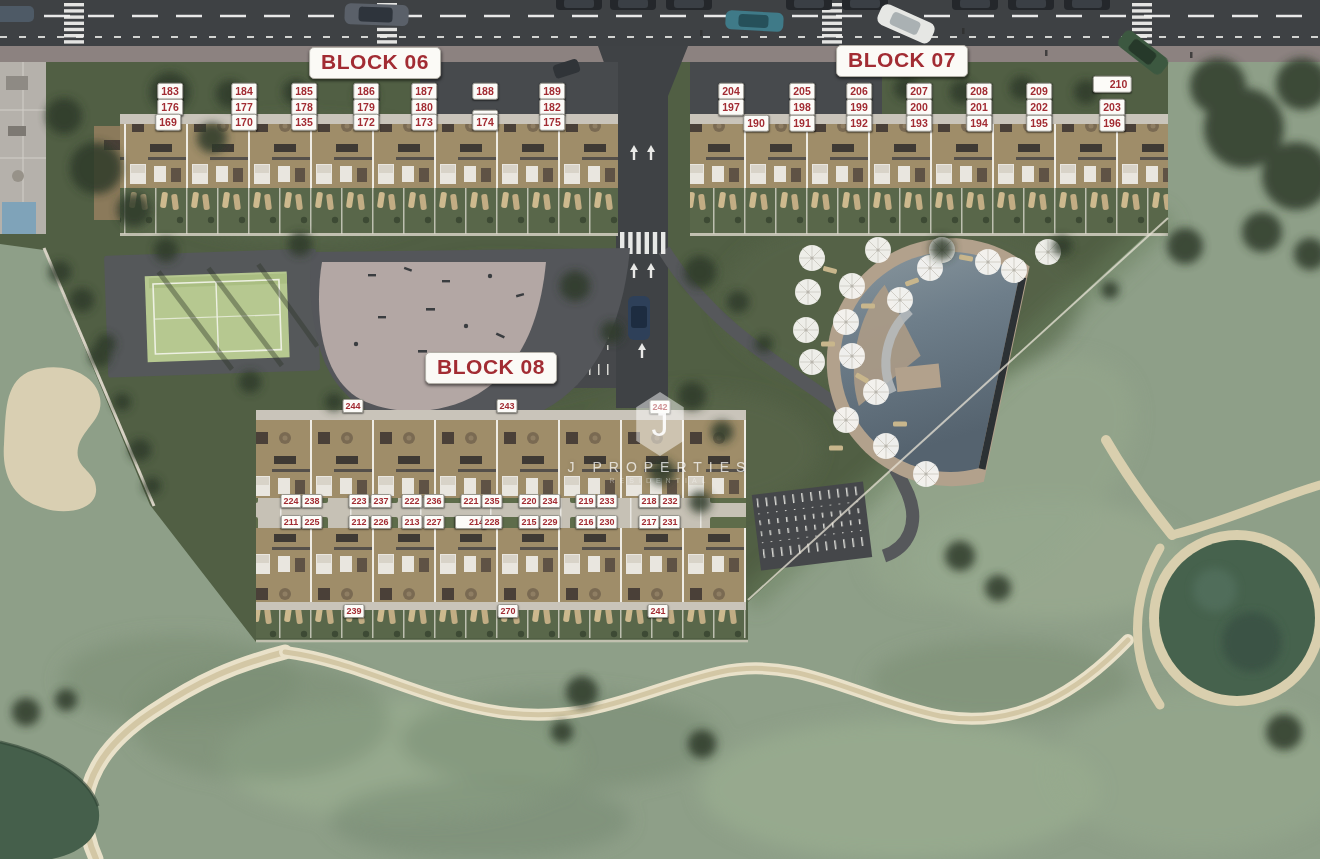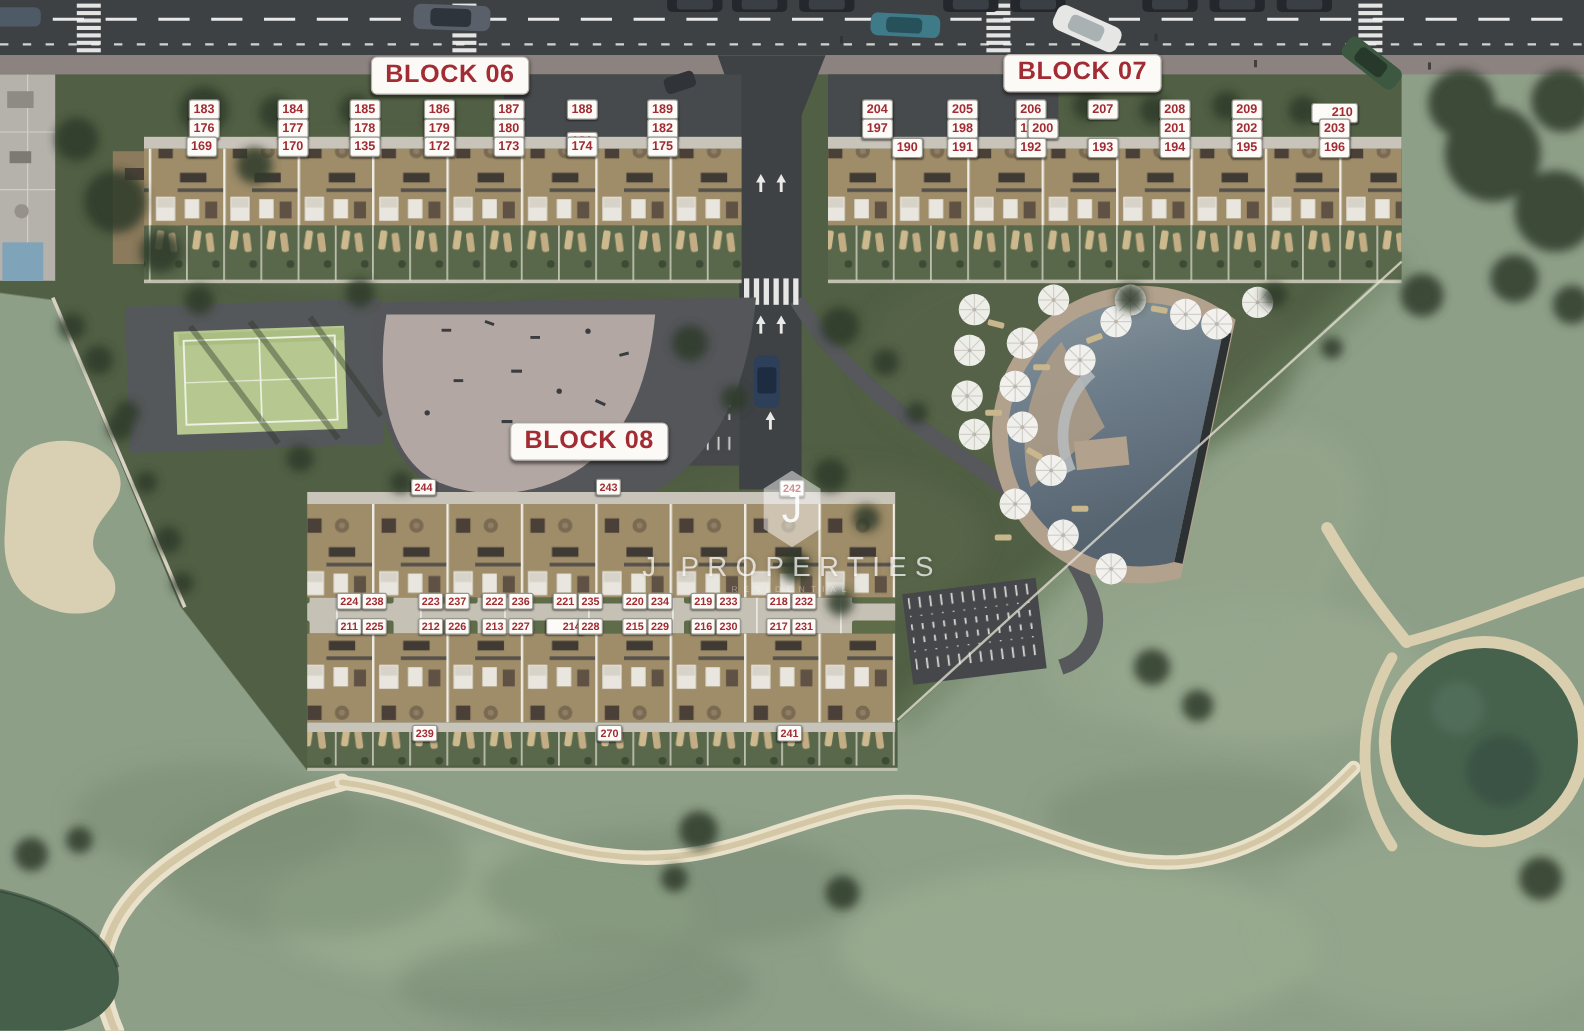--- a/index.html
+++ b/index.html
@@ -11,21 +11,21 @@
     line-height:1;white-space:nowrap;cursor:pointer;}
   .unit-label.b6,.unit-label.b7{font-size:10.5px;padding:2px 3px;}
   .unit-label.b8{font-size:9px;padding:1.5px 2px;border-radius:2px;}
   .block-label{position:absolute;transform:translate(-50%,-50%);font-size:21px;font-weight:bold;letter-spacing:.5px;
     color:var(--label-red,#a22c33);background:#fbfaf6;padding:2px 11px 4px;border-radius:5px;border:1px solid #b3b0a8;
     box-shadow:0 2px 3px rgba(0,0,0,.5);white-space:nowrap;z-index:6;}
   .watermark{position:absolute;left:660px;top:392px;transform:translateX(-50%);text-align:center;z-index:7;pointer-events:none;}
   .shield{width:54px;height:64px;margin:0 auto;background:rgba(255,255,255,.48);
     clip-path:polygon(50% 0,94% 24%,94% 76%,50% 100%,6% 76%,6% 24%);
     display:flex;align-items:center;justify-content:center;font-size:34px;font-weight:200;color:rgba(255,255,255,.9);}
-  .wm-brand{margin-top:3px;font-size:23px;letter-spacing:7px;color:rgba(255,255,255,.72);text-shadow:0 0 4px rgba(0,0,0,.18);}
+  .wm-brand{margin-top:3px;font-size:14px;letter-spacing:7px;color:rgba(255,255,255,.72);text-shadow:0 0 4px rgba(0,0,0,.18);}
   .wm-sub{margin-top:2px;font-size:7px;letter-spacing:5px;color:rgba(255,255,255,.38);}
 </style>
 </head>
 <body>
 
 <div class="stage">
 
 <svg class="bg" width="1320" height="859" viewBox="0 0 1320 859">
   <defs>
     <filter id="b4" x="-50%" y="-50%" width="200%" height="200%">
@@ -429,25 +429,25 @@
       <div class="unit-label b6" style="left: 366px; top: 122px;">172</div>
       <div class="unit-label b6" style="left: 424px; top: 122px;">173</div>
       <div class="unit-label b6" style="left: 485px; top: 122px;">174</div>
       <div class="unit-label b6" style="left: 552px; top: 122px;">175</div>
       <div class="unit-label b7" style="left: 731px; top: 91px;">204</div>
       <div class="unit-label b7" style="left: 802px; top: 91px;">205</div>
       <div class="unit-label b7" style="left: 859px; top: 91px;">206</div>
       <div class="unit-label b7" style="left: 919px; top: 91px;">207</div>
       <div class="unit-label b7" style="left: 979px; top: 91px;">208</div>
       <div class="unit-label b7" style="left: 1039px; top: 91px;">209</div>
-      <div class="unit-label b7" style="left: 1112px; top: 94px; padding-left: 16px;">210</div>
+      <div class="unit-label b7" style="left: 1112px; top: 84px; padding-left: 16px;">210</div>
       <div class="unit-label b7" style="left: 731px; top: 107px;">197</div>
       <div class="unit-label b7" style="left: 802px; top: 107px;">198</div>
       <div class="unit-label b7" style="left: 859px; top: 107px;">199</div>
-      <div class="unit-label b7" style="left: 869px; top: 107px;">200</div>
+      <div class="unit-label b7" style="left: 919px; top: 107px;">200</div>
       <div class="unit-label b7" style="left: 979px; top: 107px;">201</div>
       <div class="unit-label b7" style="left: 1039px; top: 107px;">202</div>
       <div class="unit-label b7" style="left: 1112px; top: 107px;">203</div>
       <div class="unit-label b7" style="left: 731px; top: 123px; margin-left: 25px;">190</div>
       <div class="unit-label b7" style="left: 802px; top: 123px;">191</div>
       <div class="unit-label b7" style="left: 859px; top: 123px;">192</div>
       <div class="unit-label b7" style="left: 919px; top: 123px;">193</div>
       <div class="unit-label b7" style="left: 979px; top: 123px;">194</div>
       <div class="unit-label b7" style="left: 1039px; top: 123px;">195</div>
       <div class="unit-label b7" style="left: 1112px; top: 123px; text-align: center;">196</div>

